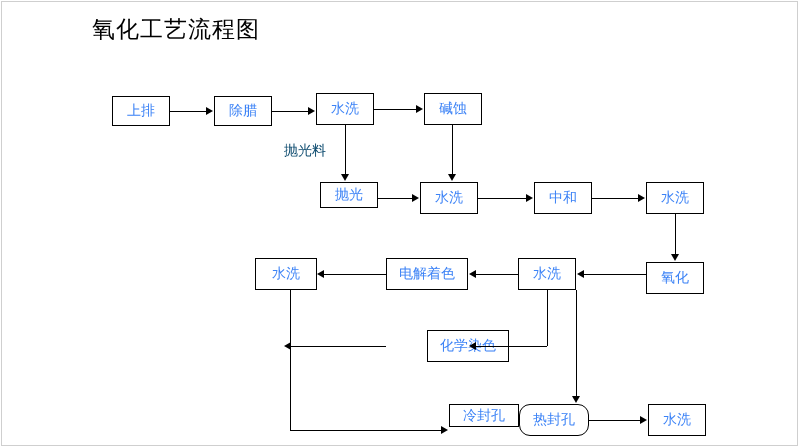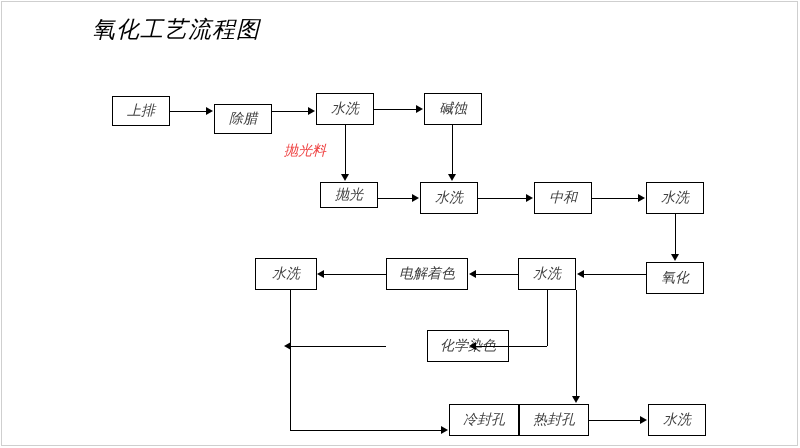--- a/index.html
+++ b/index.html
@@ -7,21 +7,20 @@
     padding: 0;
     background: #ffffff;
   }
   #canvas {
     position: relative;
     width: 800px;
     height: 448px;
     background: #ffffff;
     overflow: hidden;
     font-family: "Liberation Sans", sans-serif;
-    font-style: italic;
   }
   #border {
     position: absolute;
     left: 0.5px;
     top: 0.5px;
     width: 797px;
     height: 445px;
     border: 1px solid #cfcfcf;
     box-sizing: border-box;
   }
@@ -36,27 +35,27 @@
   }
   .node {
     position: absolute;
     box-sizing: border-box;
     border: 1px solid #000;
     background: #fff;
     display: flex;
     align-items: center;
     justify-content: center;
     font-size: 14px;
-    color: #404040;
+    color: #3b82f6;
     white-space: nowrap;
   }
   .freelabel {
     position: absolute;
     font-size: 14px;
-    color: #ef4444;
+    color: #0c4a6e;
     white-space: nowrap;
   }
   .edge {
     position: absolute;
     background: #000;
   }
   .edge.h { height: 1px; }
   .edge.v { width: 1px; }
   .arrow {
     position: absolute;
@@ -84,21 +83,21 @@
 
 <div id="canvas">
 
   <div id="border"></div>
 
   <div class="title">氧化工艺流程图</div>
 
   <div class="node" style="left:112px;top:96px;width:58px;height:30px;">
     <span>上排</span>
   </div>
-  <div class="node" style="left:214px;top:96px;width:58px;height:30px;margin-top:8px;">
+  <div class="node" style="left:214px;top:96px;width:58px;height:30px;">
     <span>除腊</span>
   </div>
   <div class="node" style="left:316px;top:93px;width:58px;height:32px;">
     <span>水洗</span>
   </div>
   <div class="node" style="left:424px;top:93px;width:58px;height:32px;justify-content:center;">
     <span>碱蚀</span>
   </div>
   <div class="node" style="left:320px;top:182px;width:58px;height:26px;">
     <span>抛光</span>
@@ -120,24 +119,24 @@
   </div>
   <div class="node" style="left:386px;top:258px;width:82px;height:32px;text-align:center;">
     <span>电解着色</span>
   </div>
   <div class="node" style="left:255px;top:258px;width:62px;height:32px;">
     <span>水洗</span>
   </div>
   <div class="node" style="left:386px;top:330px;width:82px;height:32px;margin-left:41px;">
     <span>化学染色</span>
   </div>
-  <div class="node" style="left:449px;top:404px;width:70px;height:32px;">
+  <div class="node" style="left:449px;top:404px;width:70px;height:23px;">
     <span>冷封孔</span>
   </div>
-  <div class="node" style="left:519px;top:404px;width:70px;height:32px;">
+  <div class="node" style="left:519px;top:404px;width:70px;height:32px;border-radius:11px;">
     <span>热封孔</span>
   </div>
   <div class="node" style="left:648px;top:404px;width:58px;height:32px;">
     <span>水洗</span>
   </div>
 
   <div class="freelabel" style="left:284px;top:142px;">抛光料</div>
 
   <div class="edge h" style="left:170px;top:111px;width:37px;"></div>
   <div class="arrow right" style="left:206px;top:107px;"></div>

